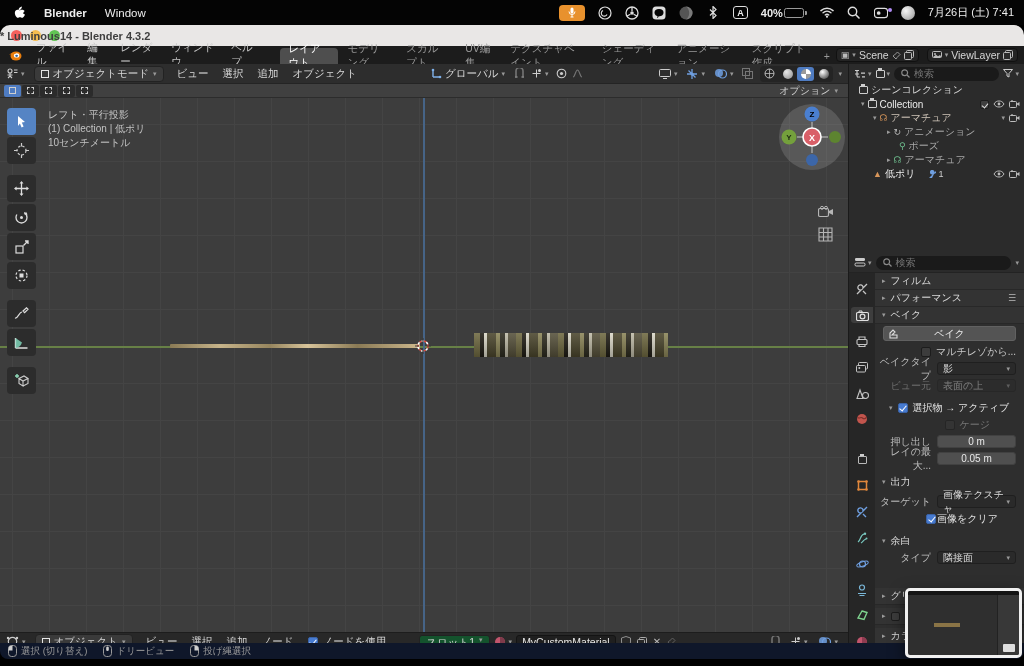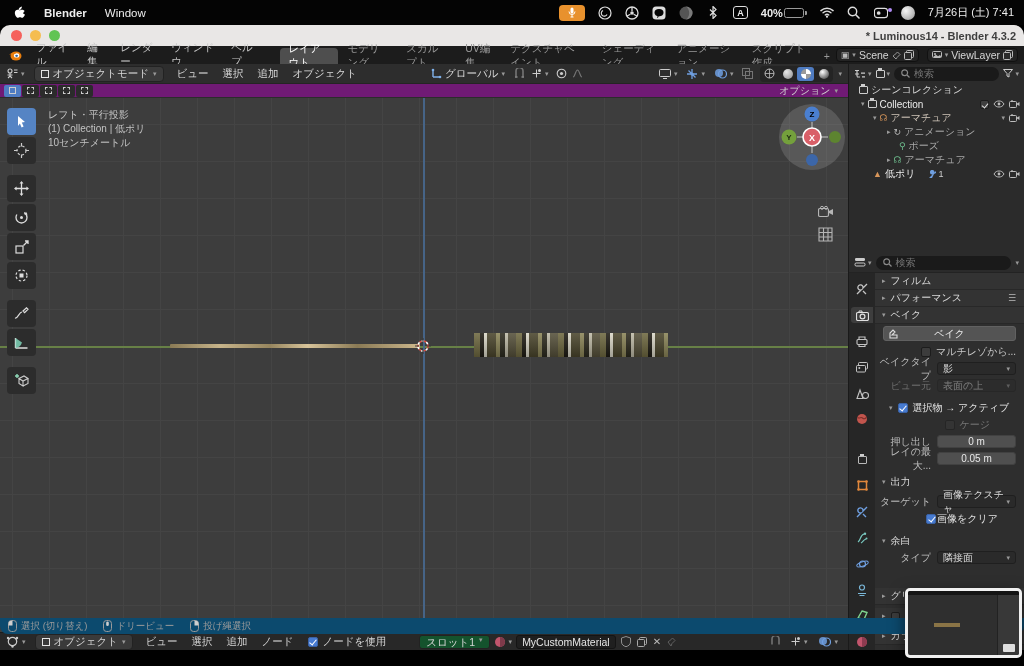--- a/index.html
+++ b/index.html
@@ -19,21 +19,21 @@
   .battery { display:flex; align-items:center; gap:1px; }
   .battbody { width:20px; height:10px; border:1px solid #9a9a9a; border-radius:2.5px; padding:1px; position:relative; }
   .battfill { width:55%; height:100%; background:#f7ce46; border-radius:1px; }
   .battnub { width:2px; height:4px; background:#9a9a9a; border-radius:0 1px 1px 0; }
   .siri { width:14px; height:14px; border-radius:50%; background:radial-gradient(circle at 35% 35%, #f7f7f7, #bcbcbc 60%, #8a8a8a); }
 
   
   .titlebar { left:0; top:25px; width:1024px; height:21px; background:#e9e7e6; border-radius:10px 10px 0 0; display:flex; align-items:center; }
   .lights { display:flex; gap:8px; padding-left:11px; }
   .light { width:11px; height:11px; border-radius:50%; }
-  .titletext { position:absolute; left:0; right:8px; text-align:right; font-size:11px; color:#3f3f3f; font-weight:bold; }
+  .titletext { position:absolute; left:0; right:8px; text-align:left; font-size:11px; color:#3f3f3f; font-weight:bold; }
 
   
   .topbar { left:0; top:46px; width:1024px; height:18px; background:#1c1c1c; display:flex; align-items:center; font-size:10.5px; color:#c6c6c6; }
   .blogo { width:14px; height:14px; margin:0 6px 0 8px; }
   .tmenu { padding:8px 8px; height:100%; display:flex; align-items:center; }
   .tabs { display:flex; align-items:flex-end; height:100%; margin-left:14px; }
   .tab { padding:0 9px; height:16px; display:flex; align-items:center; color:#9a9a9a; border-radius:4px 4px 0 0; }
   .tab.active { background:#4e4e4e; color:#fff; }
   .tab.plus { color:#9a9a9a; padding:0 6px; }
   .topright { margin-left:auto; display:flex; align-items:center; gap:8px; padding-right:6px; }
@@ -47,21 +47,21 @@
   .modebtn { background:#3a3a3a; border:1px solid #222; border-radius:4px; height:16px; display:flex; align-items:center; gap:4px; padding:0 6px; margin-left:2px; }
   .sqicon { width:8px; height:8px; border:1.5px solid #e6e6e6; display:inline-block; }
   .dim { opacity:.45; }
   .hdr-right { margin-left:auto; display:flex; align-items:center; gap:5px; padding-right:6px; }
   .shadegroup { display:flex; background:#242424; border-radius:4px; padding:1px; gap:1px; }
   .shadebtn { width:17px; height:14px; border-radius:3px; display:flex; align-items:center; justify-content:center; }
   .shadebtn.active { background:#4f7cc2; }
   .ball { width:10px; height:10px; border-radius:50%; }
 
   
-  .toolrow { left:0; top:84px; width:848px; height:14px; background:#701a75; display:flex; align-items:center; border-bottom:1px solid #2c2c2c; }
+  .toolrow { left:0; top:84px; width:848px; height:14px; background:#404040; display:flex; align-items:center; border-bottom:1px solid #2c2c2c; }
   .selmodes { display:flex; gap:1px; margin-left:4px; }
   .selmode { width:17px; height:12px; background:#2b2b2b; border-radius:2px; display:flex; align-items:center; justify-content:center; }
   .selmode.active { background:#4f7cc2; }
   .smglyph { width:7px; height:7px; border:1px dashed #cfcfcf; }
   .optbtn { margin-left:auto; margin-right:10px; font-size:10px; color:#d0d0d0; display:flex; gap:4px; align-items:center; }
 
   
   .viewport { left:0; top:98px; width:848px; height:534px; background:#3d3d3d; overflow:hidden;
     background-image:linear-gradient(#444 1px, transparent 1px),linear-gradient(90deg,#444 1px, transparent 1px);
     background-size:37px 37px; background-position:12px 26px; }
@@ -119,21 +119,21 @@
   .chk.on { background:#477bd1; border-color:#3a62a5; }
   .chk.on:after { content:""; position:absolute; left:2.5px; top:0.5px; width:3px; height:6px; border:solid #fff; border-width:0 1.5px 1.5px 0; transform:rotate(40deg); }
   .listicon { margin-left:auto; color:#bbb; font-size:9px; letter-spacing:1px; }
 
   
   .shaderbar { left:0; top:632px; width:848px; height:18px; background:#282828; display:flex; align-items:center; font-size:10.5px; color:#d5d5d5; border-top:1px solid #1d1d1d; }
   .matfield { background:#1f1f1f; border:1px solid #141414; border-radius:3px; height:14px; display:flex; align-items:center; padding:0 5px; gap:5px; color:#e5e5e5; }
   .slotbtn { background:#14532d; border:1px solid #222; border-radius:3px; height:14px; display:flex; align-items:flex-start; gap:4px; padding:0 6px; }
 
   
-  .statusbar { left:0; top:618px; width:1024px; height:16px; background:#0c4a6e; display:flex; align-items:center; gap:16px; padding-left:8px; font-size:9.5px; color:#9a9a9a; border-radius:0 0 8px 8px; }
+  .statusbar { left:0; top:643px; width:1024px; height:16px; background:#0f172a; display:flex; align-items:center; gap:16px; padding-left:8px; font-size:9.5px; color:#9a9a9a; border-radius:0 0 8px 8px; }
   .skey { display:flex; align-items:center; gap:4px; }
 
   
   .pip { left:905px; top:588px; width:117px; height:70px; background:#2f2f2f; border:3px solid #f1f1f1; border-radius:5px; z-index:60; box-shadow:0 6px 16px rgba(0,0,0,.55); overflow:hidden; }
   .pip .mini-top { height:4px; background:#151515; }
   .pip .mini-side { position:absolute; right:0; top:4px; bottom:0; width:22px; background:#383838; border-left:1px solid #222; }
   .pip .mini-strip { position:absolute; left:26px; top:32px; width:26px; height:4px; background:#8a7446; }
   .pip .mini-pip { position:absolute; right:4px; bottom:3px; width:12px; height:8px; background:#dedede; border-radius:1px; }
 
   svg { display:block; }

